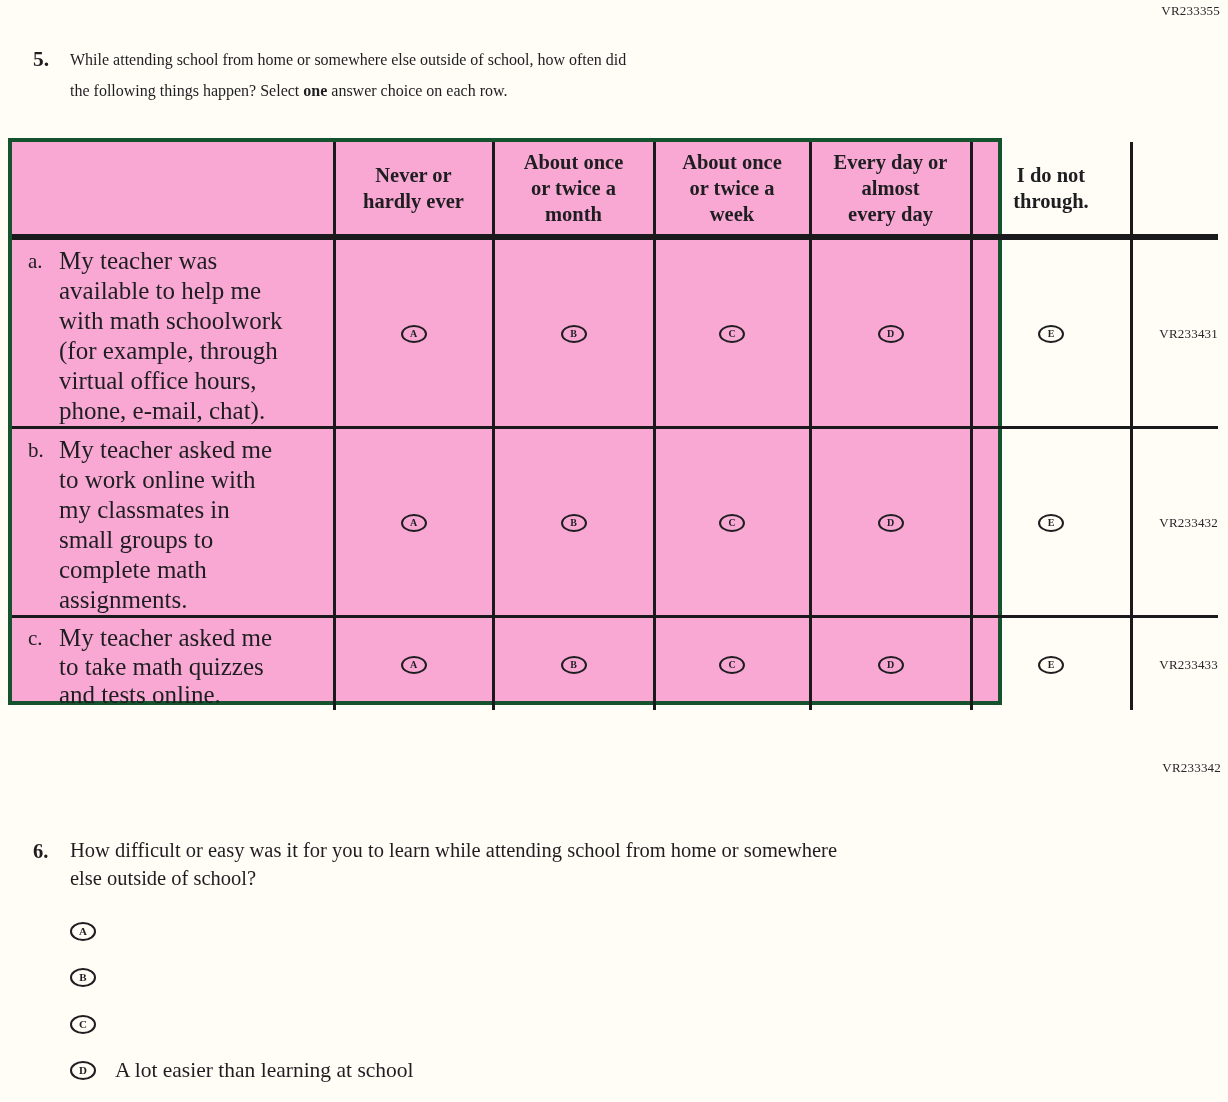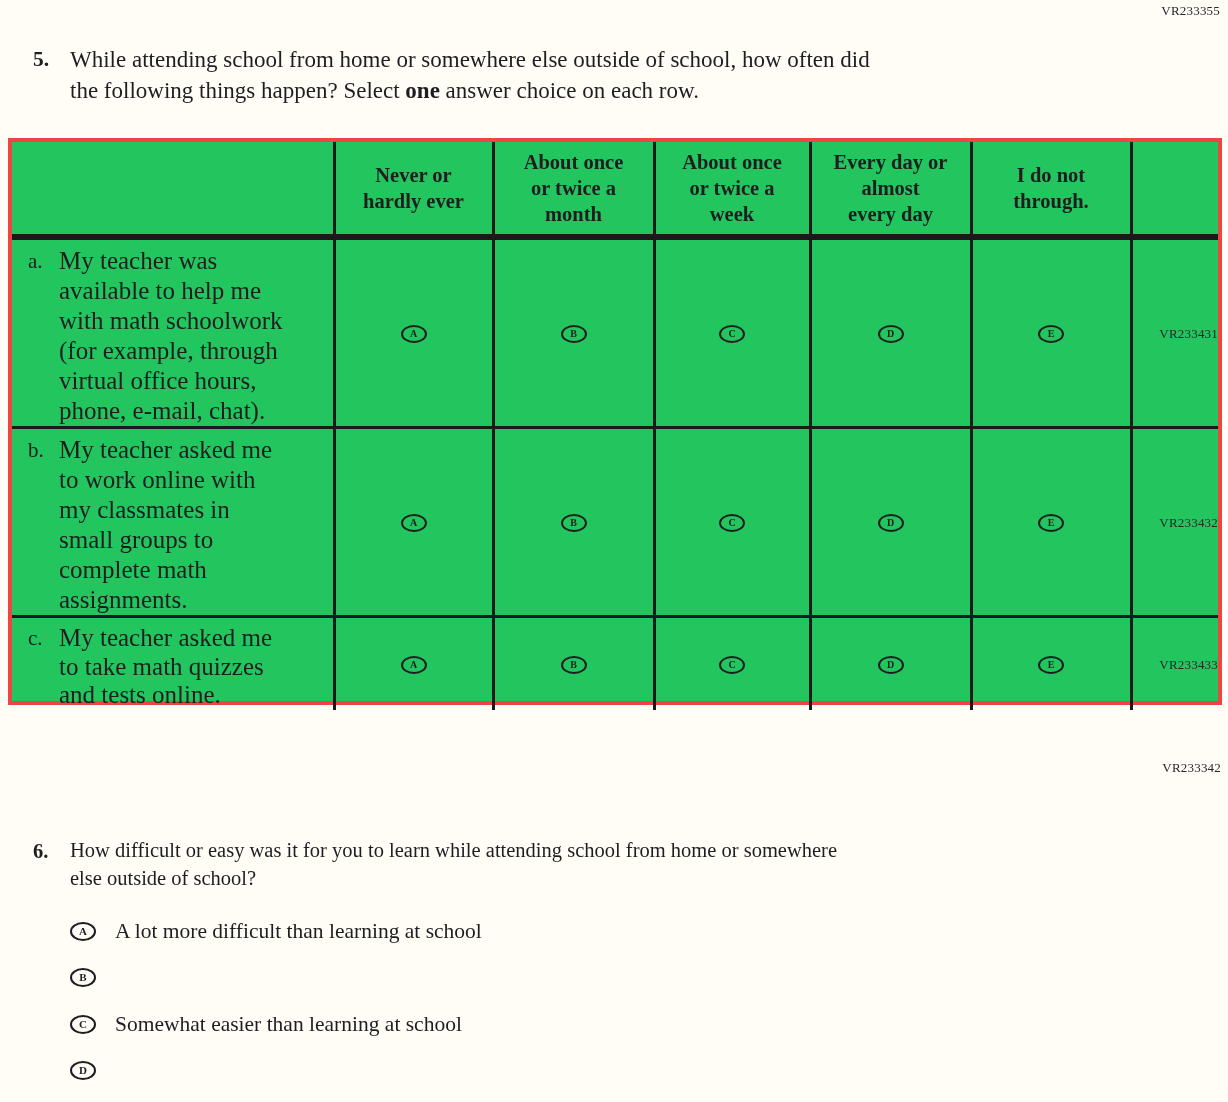--- a/index.html
+++ b/index.html
@@ -18,31 +18,31 @@
     letter-spacing: 0.2px;
   }
   #code-top-right { top: 3px; right: 8px; }
   #code-mid-right { top: 760px; right: 7px; }
 
   
   .question-block { position: absolute; display: flex; align-items: flex-start; }
   #q5-block { left: 33px; top: 44px; }
   #q6-block { left: 33px; top: 836px; }
   .q-number { font-weight: bold; font-size: 21.5px; line-height: 31px; width: 24px; flex: 0 0 auto; }
-  .q-text { font-size: 23px; line-height: 31px; margin-left: 13px; white-space: pre-line; }
+  .q-text { font-size: 16px; line-height: 31px; margin-left: 13px; white-space: pre-line; }
   #q6-block .q-number { font-size: 20.5px; line-height: 30px; }
   #q6-block .q-text { font-size: 20.5px; line-height: 28px; }
 
   
   #matrix-wrap {
     position: absolute;
     left: 8px; top: 138px;
-    width: 1214px; height: 567px;
-    border: 4px solid #ef4444;
-    background: #22c55e;
+    width: 994px; height: 567px;
+    border: 4px solid #14532d;
+    background: #f9a8d4;
   }
   table { border-collapse: collapse; table-layout: fixed; width: 100%; }
   th, td { border-right: 3px solid #1a1a1c; padding: 0; vertical-align: middle; }
   th:last-child, td:last-child { border-right: none; }
   tr.header-row th { border-bottom: 4px solid #1a1a1c; height: 94px; }
   tr.sep-row td { border-bottom: 2px solid #1a1a1c; height: 3px; }
   tr.body-row td { border-bottom: 3px solid #1a1a1c; }
   tr.body-row:last-child td { border-bottom: none; }
   tr.row-a td { height: 184px; }
   tr.row-b td { height: 187px; }
@@ -241,31 +241,30 @@
   <span class="q-number">6.</span>
   <span class="q-text">How difficult or easy was it for you to learn while attending school from home or somewhere
 else outside of school?</span>
 </div>
 
 <div id="q6-options">
   <div class="option">
     <span class="bubble">
         <span>A</span>
       </span>
-    <span class="option-label">A lot more difficult than learning at school</span>
   </div>
   <div class="option">
     <span class="bubble">
         <span>B</span>
       </span>
   </div>
   <div class="option">
     <span class="bubble">
         <span>C</span>
       </span>
-    <span class="option-label">Somewhat easier than learning at school</span>
   </div>
   <div class="option">
     <span class="bubble">
         <span>D</span>
       </span>
+    <span class="option-label">A lot easier than learning at school</span>
   </div>
 </div>
 
 </body></html>

